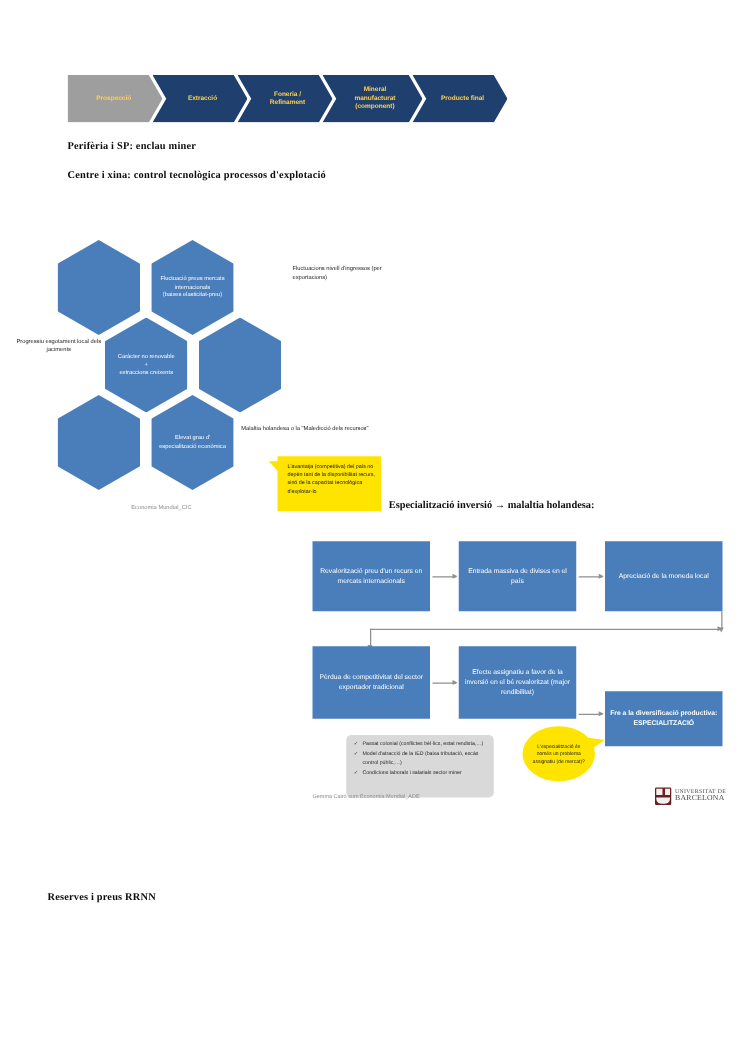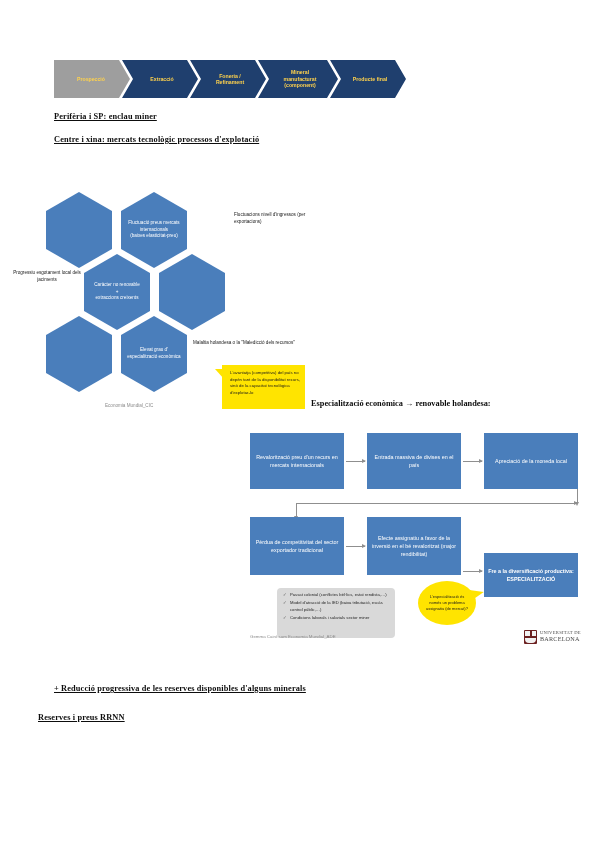--- a/index.html
+++ b/index.html
@@ -23,21 +23,20 @@
   }
 
   .para {
     position: absolute;
     font-family: "Liberation Serif", serif;
     font-size: 8.3px;
     font-weight: bold;
     letter-spacing: .15px;
     color: #0d0d0d;
     white-space: nowrap;
-    text-decoration: underline;
   }
 
   
   .chevron-strip {
     position: absolute;
     left: 54px;
     top: 60px;
     width: 340px;
     height: 38px;
   }
@@ -322,21 +321,21 @@
         <span style="white-space:pre-line">Mineral
 manufacturat
 (component)</span>
       </div>
     <div class="chev blue" style="left:276px; width:76px;">
         <span>Producte final</span>
       </div>
   </div>
 
   <div class="para" style="left:54px; top:112px;">Perifèria i SP: enclau miner</div>
-  <div class="para" style="left:54px; top:135px;">Centre i xina: mercats tecnològic processos d'explotació</div>
+  <div class="para" style="left:54px; top:135px;">Centre i xina: control tecnològica processos d'explotació</div>
 
   <div class="hexwrap">
     <div class="hex" style="left:6px;  top:4px;"></div>
     <div class="hex" style="left:81px; top:4px;">
         <span style="white-space:pre-line">Fluctuació preus mercats internacionals
 (baixes elasticitat-preu)</span>
       </div>
     <div class="hex" style="left:44px; top:66px;">
         <span style="white-space:pre-line">Caràcter no renovable
 +
@@ -350,21 +349,21 @@
 
     <div class="hexlabel" style="left:194px; top:24px; width:82px;">Fluctuacions nivell d'ingressos (per exportacions)</div>
     <div class="hexlabel" style="left:-28px; top:82px; width:70px; text-align:center;">Progressiu esgotament local dels jaciments</div>
     <div class="hexlabel" style="left:153px; top:152px; width:105px;">Malaltia holandesa o la "Maledicció dels recursos"</div>
   </div>
 
   <div class="hex-caption">Economia Mundial_CIC</div>
 
   <div class="callout-sq">L'avantatja (competitiva) del país no depèn tant de la  disponibilitat recurs, sinó de la capacitat tecnològica d'explotar-lo</div>
 
-  <div class="midhead">Especialització econòmica → renovable holandesa:</div>
+  <div class="midhead">Especialització inversió → malaltia holandesa:</div>
 
   <div class="flow">
     <div class="fbox" style="left:4px;   top:8px;  width:94px; height:56px;">Revalorització preu d'un recurs en mercats internacionals</div>
     <div class="fbox" style="left:121px; top:8px;  width:94px; height:56px;">Entrada massiva de divises en el país</div>
     <div class="fbox" style="left:238px; top:8px;  width:94px; height:56px;">Apreciació de la moneda local</div>
 
     <div class="arrow" style="left:100px; top:36px; width:19px;"></div>
     <div class="arrow" style="left:217px; top:36px; width:19px;"></div>
 
     <div class="arrow-v" style="left:331px; top:64px; height:14px;">
@@ -397,16 +396,15 @@
         <i class="a"></i>
         <i class="b"></i>
         <i class="c"></i>
       </div>
     <div class="ub-words">
       <span class="l1">UNIVERSITAT DE</span>
       <span class="l2">BARCELONA</span>
     </div>
   </div>
 
-  <div class="para" style="left:54px; top:684px;">+ Reducció progressiva de les reserves disponibles d'alguns minerals</div>
   <div class="para" style="left:38px; top:713px;">Reserves i preus RRNN</div>
 
 </div>
 
 </body></html>

